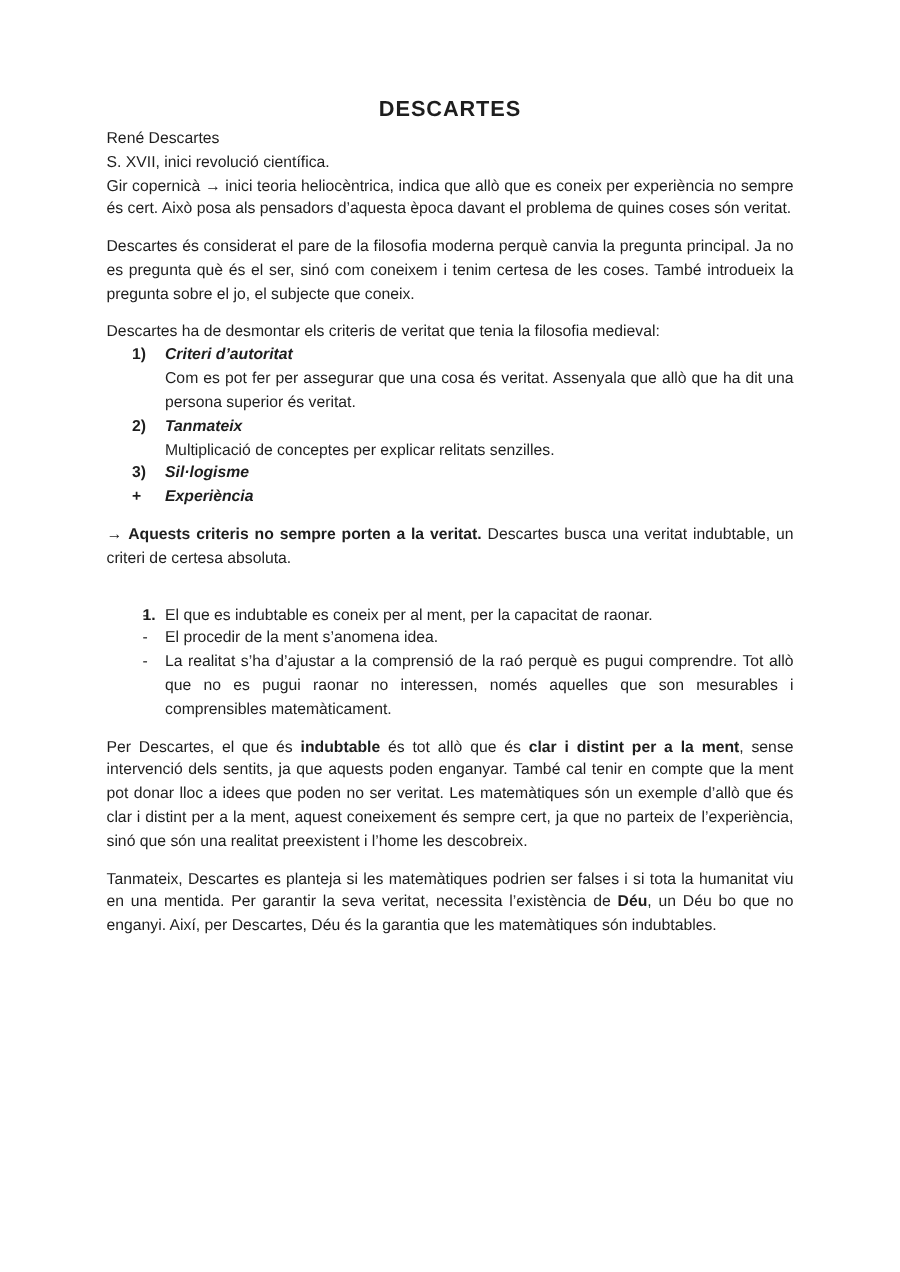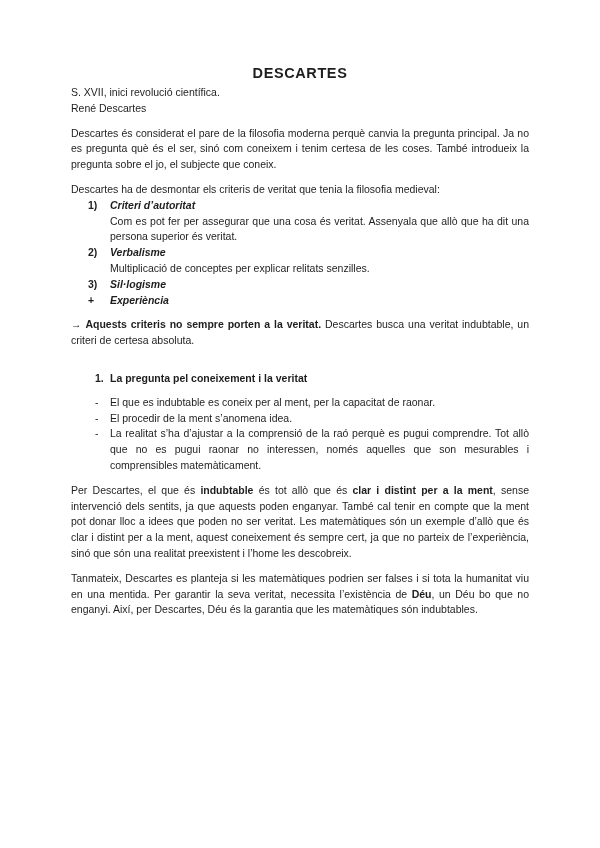--- a/index.html
+++ b/index.html
@@ -73,56 +73,56 @@
   b { font-weight: bold; }
 </style>
 </head>
 <body>
 
 <div class="page">
 
   <h1 class="title">DESCARTES</h1>
 
   <p class="para first">
+    <span class="block-line">René Descartes</span>
     <span class="block-line">S. XVII, inici revolució científica.</span>
-    <span class="block-line">René Descartes</span>
+    <span>Gir copernicà → inici teoria heliocèntrica, indica que allò que es coneix per experiència no sempre és cert. Això posa als pensadors d’aquesta època davant el problema de quines coses són veritat.</span>
   </p>
 
   <p class="para">Descartes és considerat el pare de la filosofia moderna perquè canvia la pregunta principal. Ja no es pregunta què és el ser, sinó com coneixem i tenim certesa de les coses. També introdueix la pregunta sobre el jo, el subjecte que coneix.</p>
 
   <p class="para">Descartes ha de desmontar els criteris de veritat que tenia la filosofia medieval:</p>
 
   <div class="list">
     <div class="li">
       <span class="marker">1)</span>
       <span class="li-title">Criteri d’autoritat</span>
       <div class="li-body">Com es pot fer per assegurar que una cosa és veritat. Assenyala que allò que ha dit una persona superior és veritat.</div>
     </div>
     <div class="li">
       <span class="marker">2)</span>
-      <span class="li-title">Verbalisme</span>
+      <span class="li-title">Tanmateix</span>
       <div class="li-body">Multiplicació de conceptes per explicar relitats senzilles.</div>
     </div>
     <div class="li">
       <span class="marker">3)</span>
       <span class="li-title">Sil·logisme</span>
     </div>
     <div class="li">
       <span class="marker">+</span>
       <span class="li-title">Experiència</span>
     </div>
   </div>
 
   <p class="para">
     <span>→ </span><b>Aquests criteris no sempre porten a la veritat.</b><span> Descartes busca una veritat indubtable, un criteri de certesa absoluta.</span>
   </p>
 
   <div class="heading">
     <span class="marker">1.</span>
-    <span>La pregunta pel coneixement i la veritat</span>
   </div>
 
 
   <div class="list">
     <div class="li">
       <span class="marker dash">-</span>
       <span>El que es indubtable es coneix per al ment, per la capacitat de raonar.</span>
     </div>
     <div class="li">
       <span class="marker dash">-</span>

